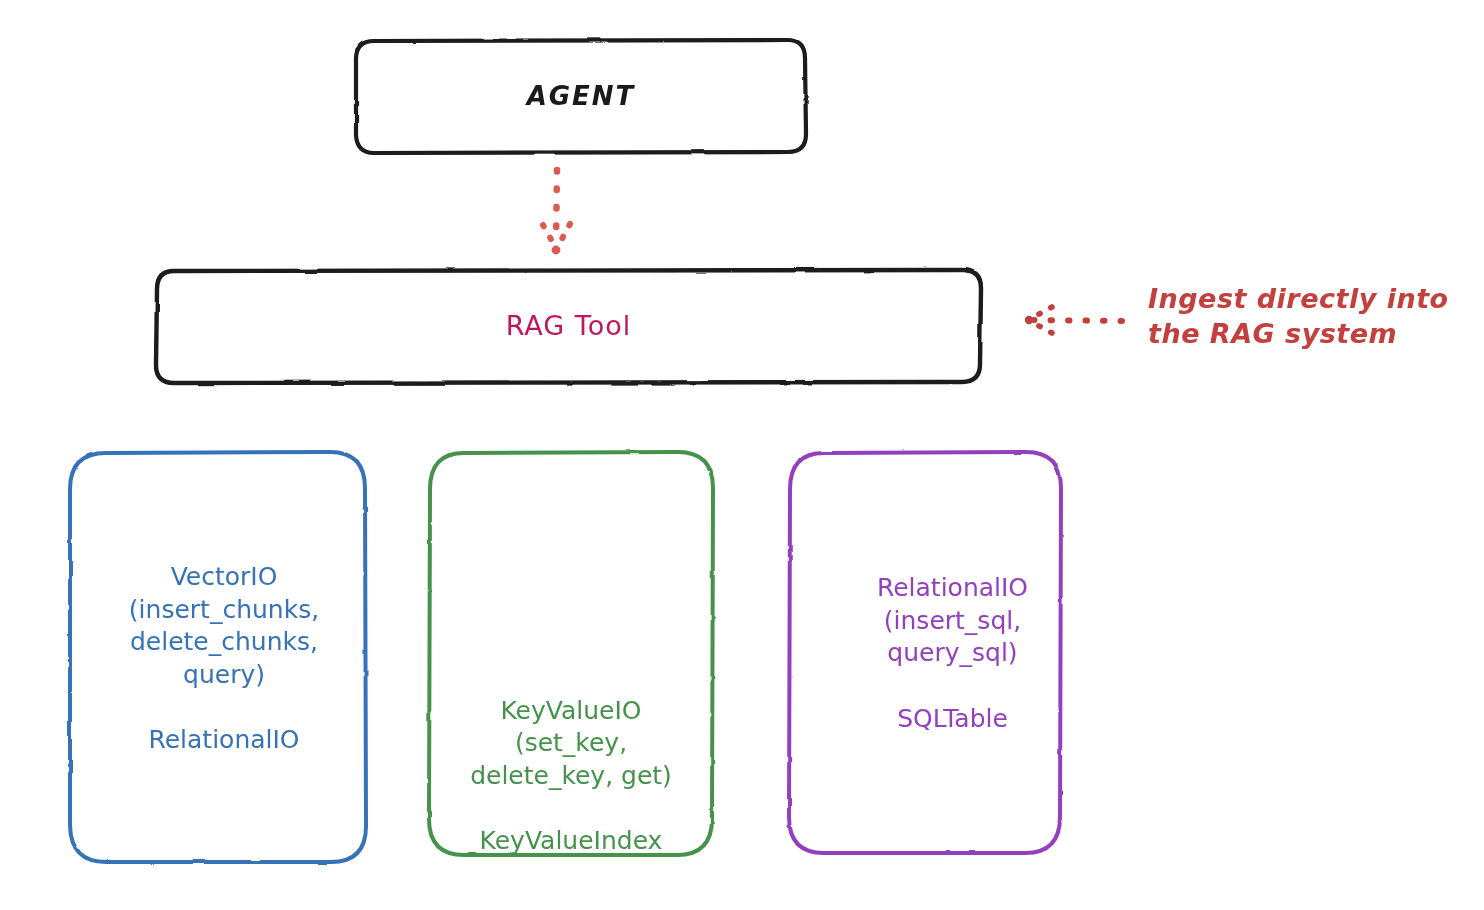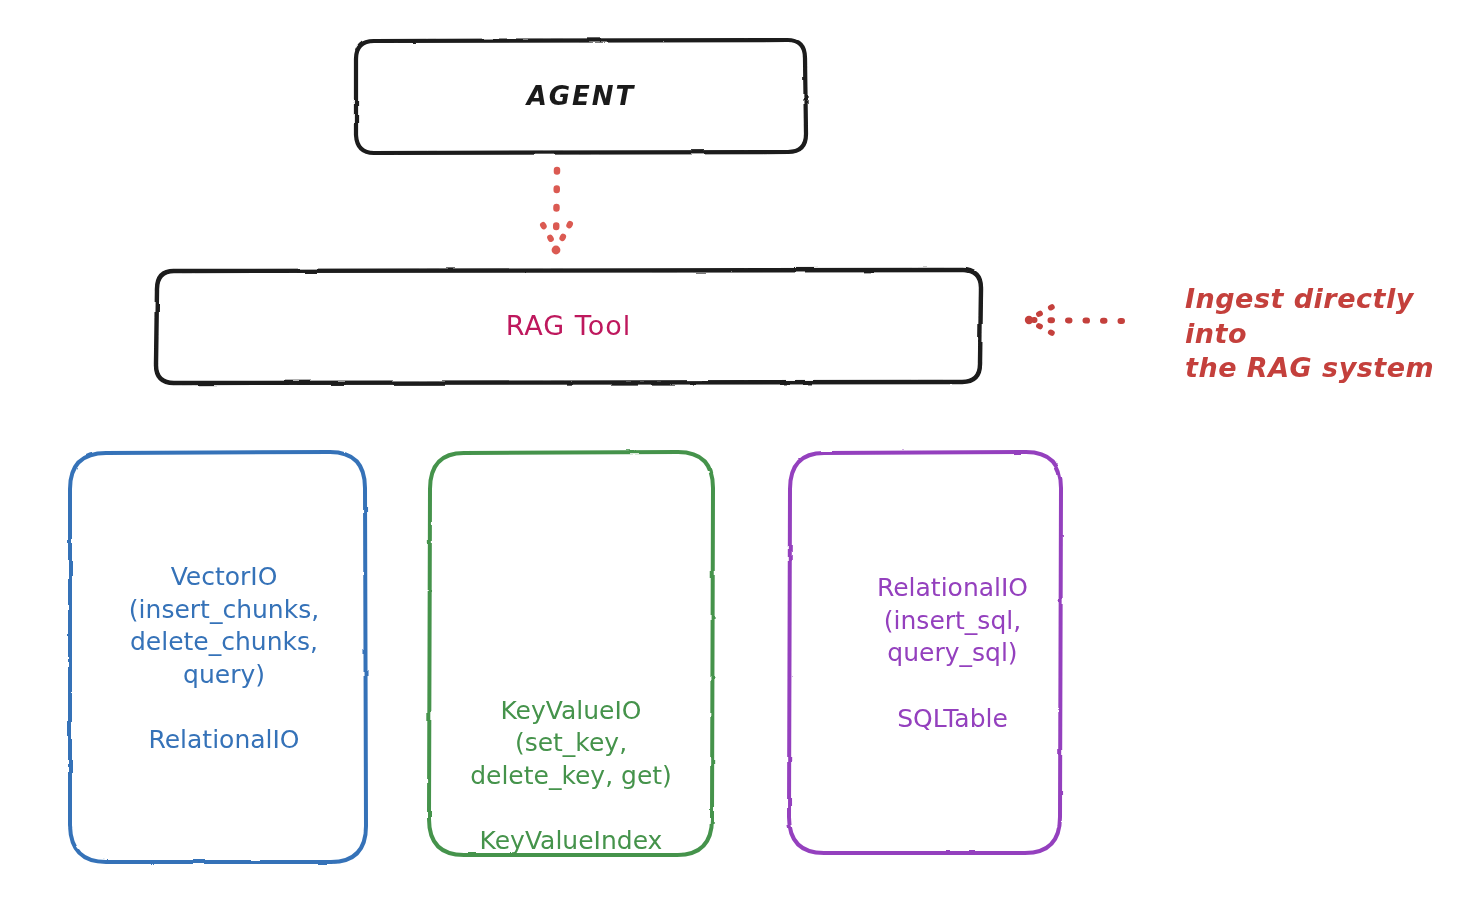--- a/index.html
+++ b/index.html
@@ -99,21 +99,20 @@
     width: 330px;
   }
   #ingest-annotation .label {
     font-size: 27px;
     font-weight: 600;
     color: #C4403C;
     text-align: left;
     line-height: 1.28;
     white-space: pre-line;
     font-style: italic;
-    margin-left: 37px;
   }
 </style>
 </head>
 <body>
 
 <svg id="canvas" viewBox="0 0 1484 910" xmlns="http://www.w3.org/2000/svg">
   <defs>
     <filter id="rough" x="-10%" y="-30%" width="120%" height="160%">
       <feTurbulence type="fractalNoise" baseFrequency="0.018 0.04" numOctaves="3" seed="7" result="noise"></feTurbulence>
       <feDisplacementMap in="SourceGraphic" in2="noise" scale="2.6" xChannelSelector="R" yChannelSelector="G"></feDisplacementMap>

